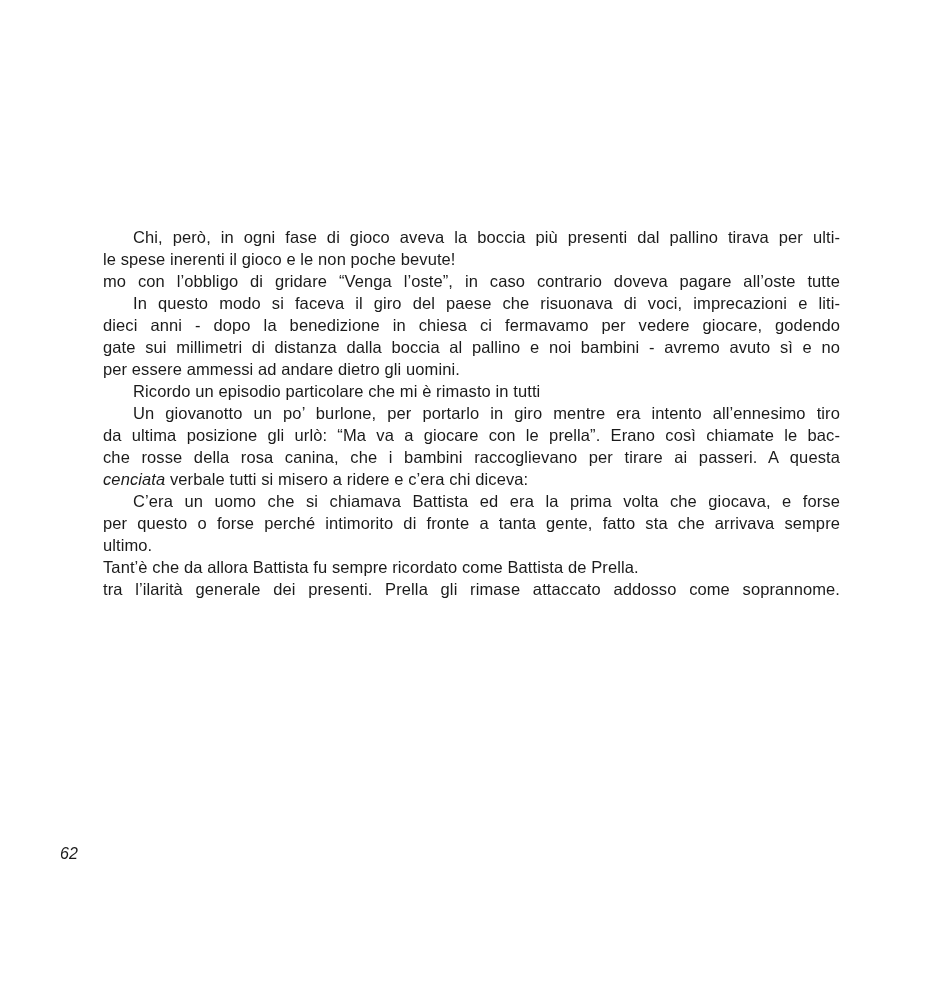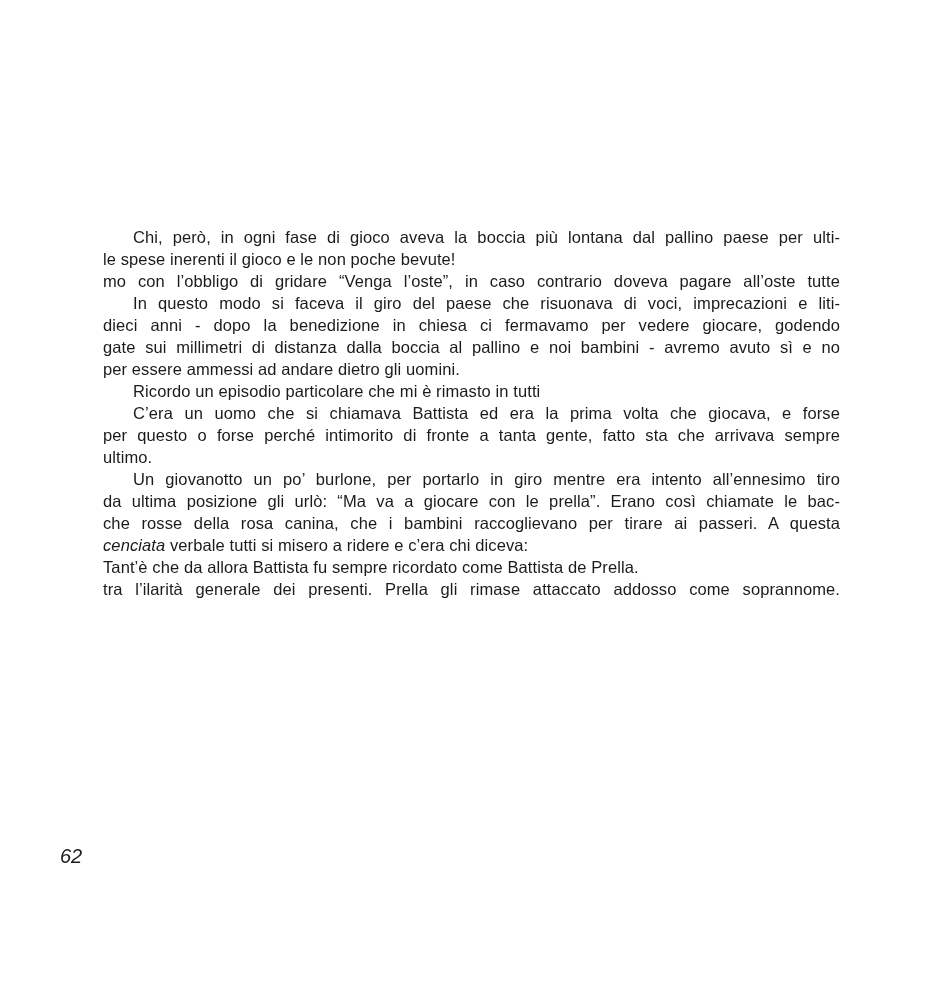--- a/index.html
+++ b/index.html
@@ -40,62 +40,62 @@
   .line.last {
     text-align-last: left;
   }
   .italic {
     font-style: italic;
   }
   .page-number {
     position: absolute;
     left: 60px;
     top: 845px;
-    font-size: 20px;
+    font-size: 16px;
     font-style: italic;
     color: #1b1b1b;
   }
 </style>
 </head>
 <body>
 
 <div class="page">
 
   <div class="text-block">
 
     <div class="paragraph">
-      <div class="line first">Chi, però, in ogni fase di gioco aveva la boccia più lontana dal pallino paese per ulti-</div>
+      <div class="line first">Chi, però, in ogni fase di gioco aveva la boccia più presenti dal pallino tirava per ulti-</div>
       <div class="line last">le spese inerenti il gioco e le non poche bevute!</div>
       <div class="line">mo con l’obbligo di  gridare “Venga l’oste”, in caso contrario doveva pagare all’oste tutte</div>
     </div>
 
     <div class="paragraph">
       <div class="line first">In questo modo si faceva il giro del paese che risuonava di voci, imprecazioni e liti-</div>
       <div class="line">dieci anni - dopo la benedizione in chiesa  ci  fermavamo per vedere giocare, godendo</div>
       <div class="line">gate sui millimetri di distanza dalla boccia al pallino e noi bambini - avremo avuto sì e no</div>
       <div class="line last">per essere ammessi ad andare dietro gli uomini.</div>
     </div>
 
     <div class="paragraph">
       <div class="line first last">Ricordo un episodio particolare che mi è rimasto in tutti</div>
     </div>
 
     <div class="paragraph">
-      <div class="line first">C’era un uomo che si chiamava Battista ed era la prima volta che giocava, e forse</div>
-      <div class="line">per questo o forse perché intimorito di fronte a tanta gente, fatto sta che arrivava sempre</div>
-      <div class="line last">ultimo.</div>
-    </div>
-
-    <div class="paragraph">
       <div class="line first">Un giovanotto un po’ burlone, per portarlo in giro mentre era intento all’ennesimo tiro</div>
       <div class="line">da ultima posizione gli urlò: “Ma va a giocare con le prella”. Erano così chiamate le bac-</div>
       <div class="line">che rosse della rosa canina, che i bambini raccoglievano per tirare ai passeri. A questa</div>
       <div class="line last">
         <span class="italic">cenciata</span><span> verbale tutti si misero a ridere e c’era chi diceva:</span>
       </div>
+    </div>
+
+    <div class="paragraph">
+      <div class="line first">C’era un uomo che si chiamava Battista ed era la prima volta che giocava, e forse</div>
+      <div class="line">per questo o forse perché intimorito di fronte a tanta gente, fatto sta che arrivava sempre</div>
+      <div class="line last">ultimo.</div>
     </div>
 
     <div class="paragraph">
       <div class="line last">Tant’è che da allora Battista fu sempre ricordato come Battista de Prella.</div>
       <div class="line">tra l’ilarità generale dei presenti. Prella gli rimase attaccato addosso  come soprannome.</div>
     </div>
 
   </div>
 
   <div class="page-number">62</div>

